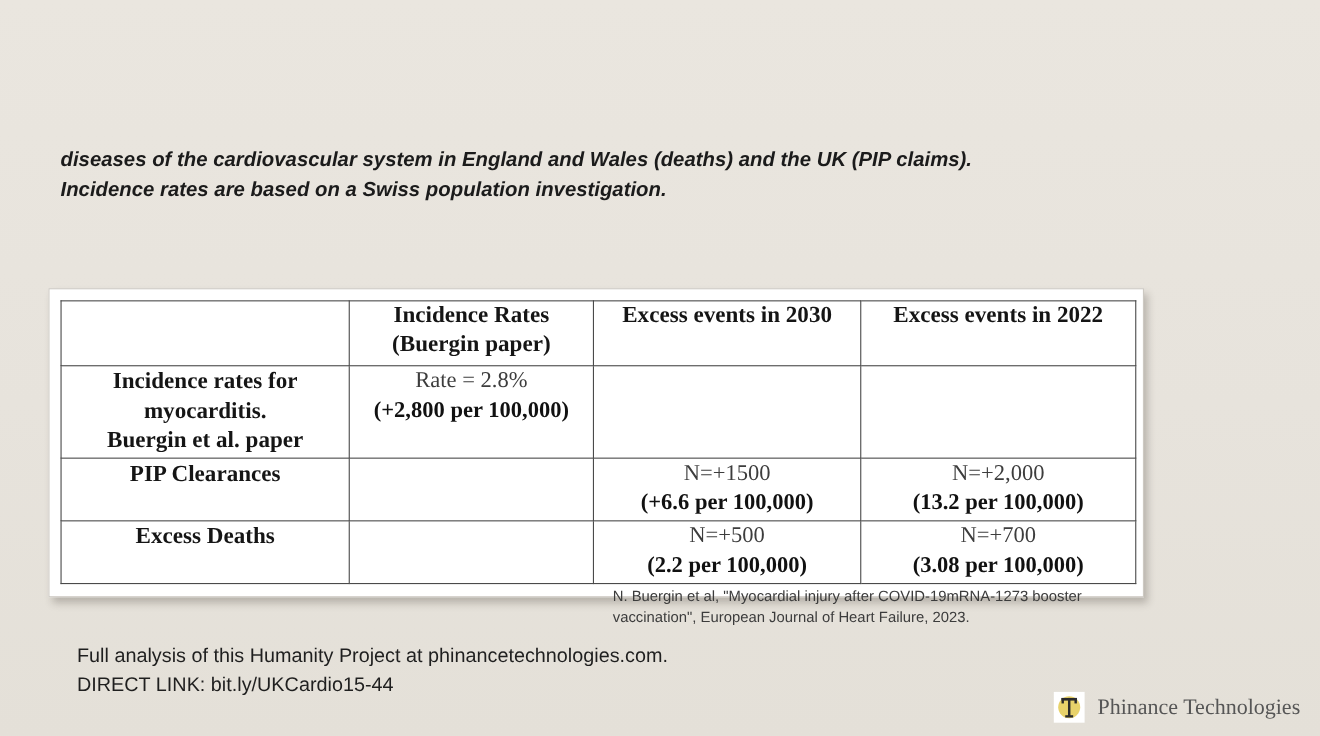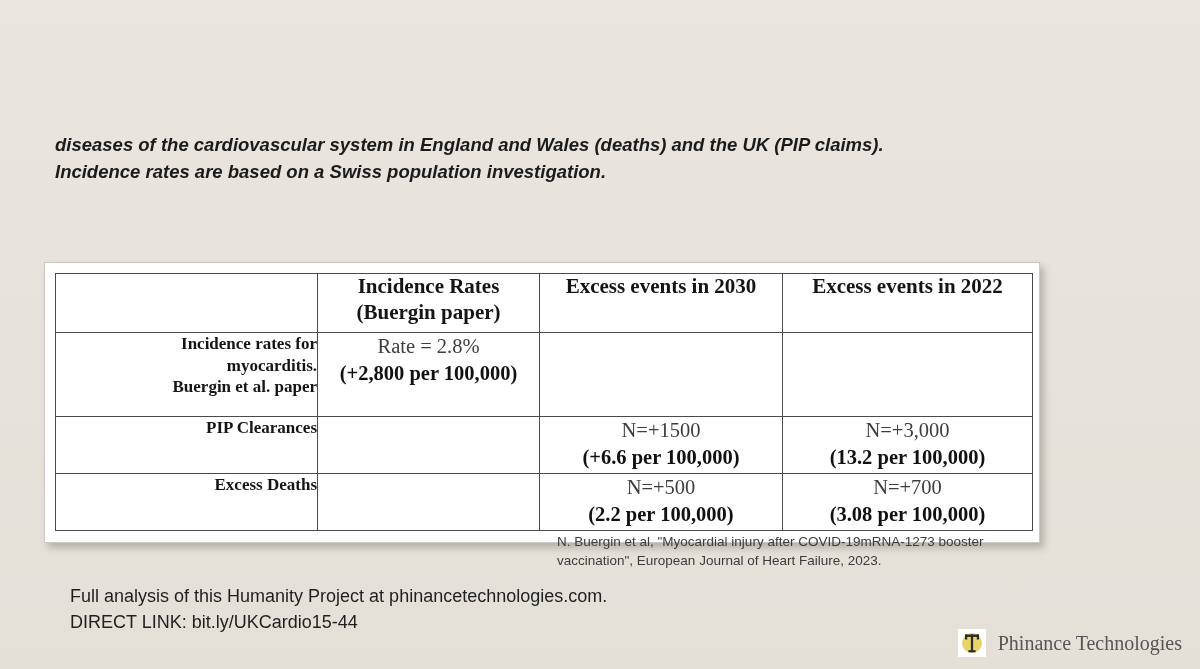--- a/index.html
+++ b/index.html
@@ -94,24 +94,24 @@
     font-size: 21px;
     font-weight: bold;
     color: #151515;
     line-height: 1.22;
     font-family: "Liberation Serif", serif;
   }
   .hcell .ln2 { display: block; }
   .hcell.blank { height: 58px; }
 
   .rowlabel {
-    text-align: right;
+    text-align: center;
     vertical-align: top;
     padding: 7px 6px 8px 12px;
-    font-size: 17px;
+    font-size: 21px;
     font-weight: bold;
     color: #151515;
     line-height: 1.27;
     font-family: "Liberation Serif", serif;
   }
   .rowlabel .ln { display: block; }
 
   .valcell {
     text-align: center;
     vertical-align: top;
@@ -252,21 +252,21 @@
           </td>
           <td class="valcell empty">
             <span class="top"></span>
             <span class="bot"></span>
           </td>
           <td class="valcell">
             <span class="top">N=+1500</span>
             <span class="bot">(+6.6 per 100,000)</span>
           </td>
           <td class="valcell">
-            <span class="top">N=+3,000</span>
+            <span class="top">N=+2,000</span>
             <span class="bot">(13.2 per 100,000)</span>
           </td>
         </tr>
 
         <tr class="r3">
           <td class="rowlabel">
             <span class="ln">Excess Deaths</span>
           </td>
           <td class="valcell empty">
             <span class="top"></span>

